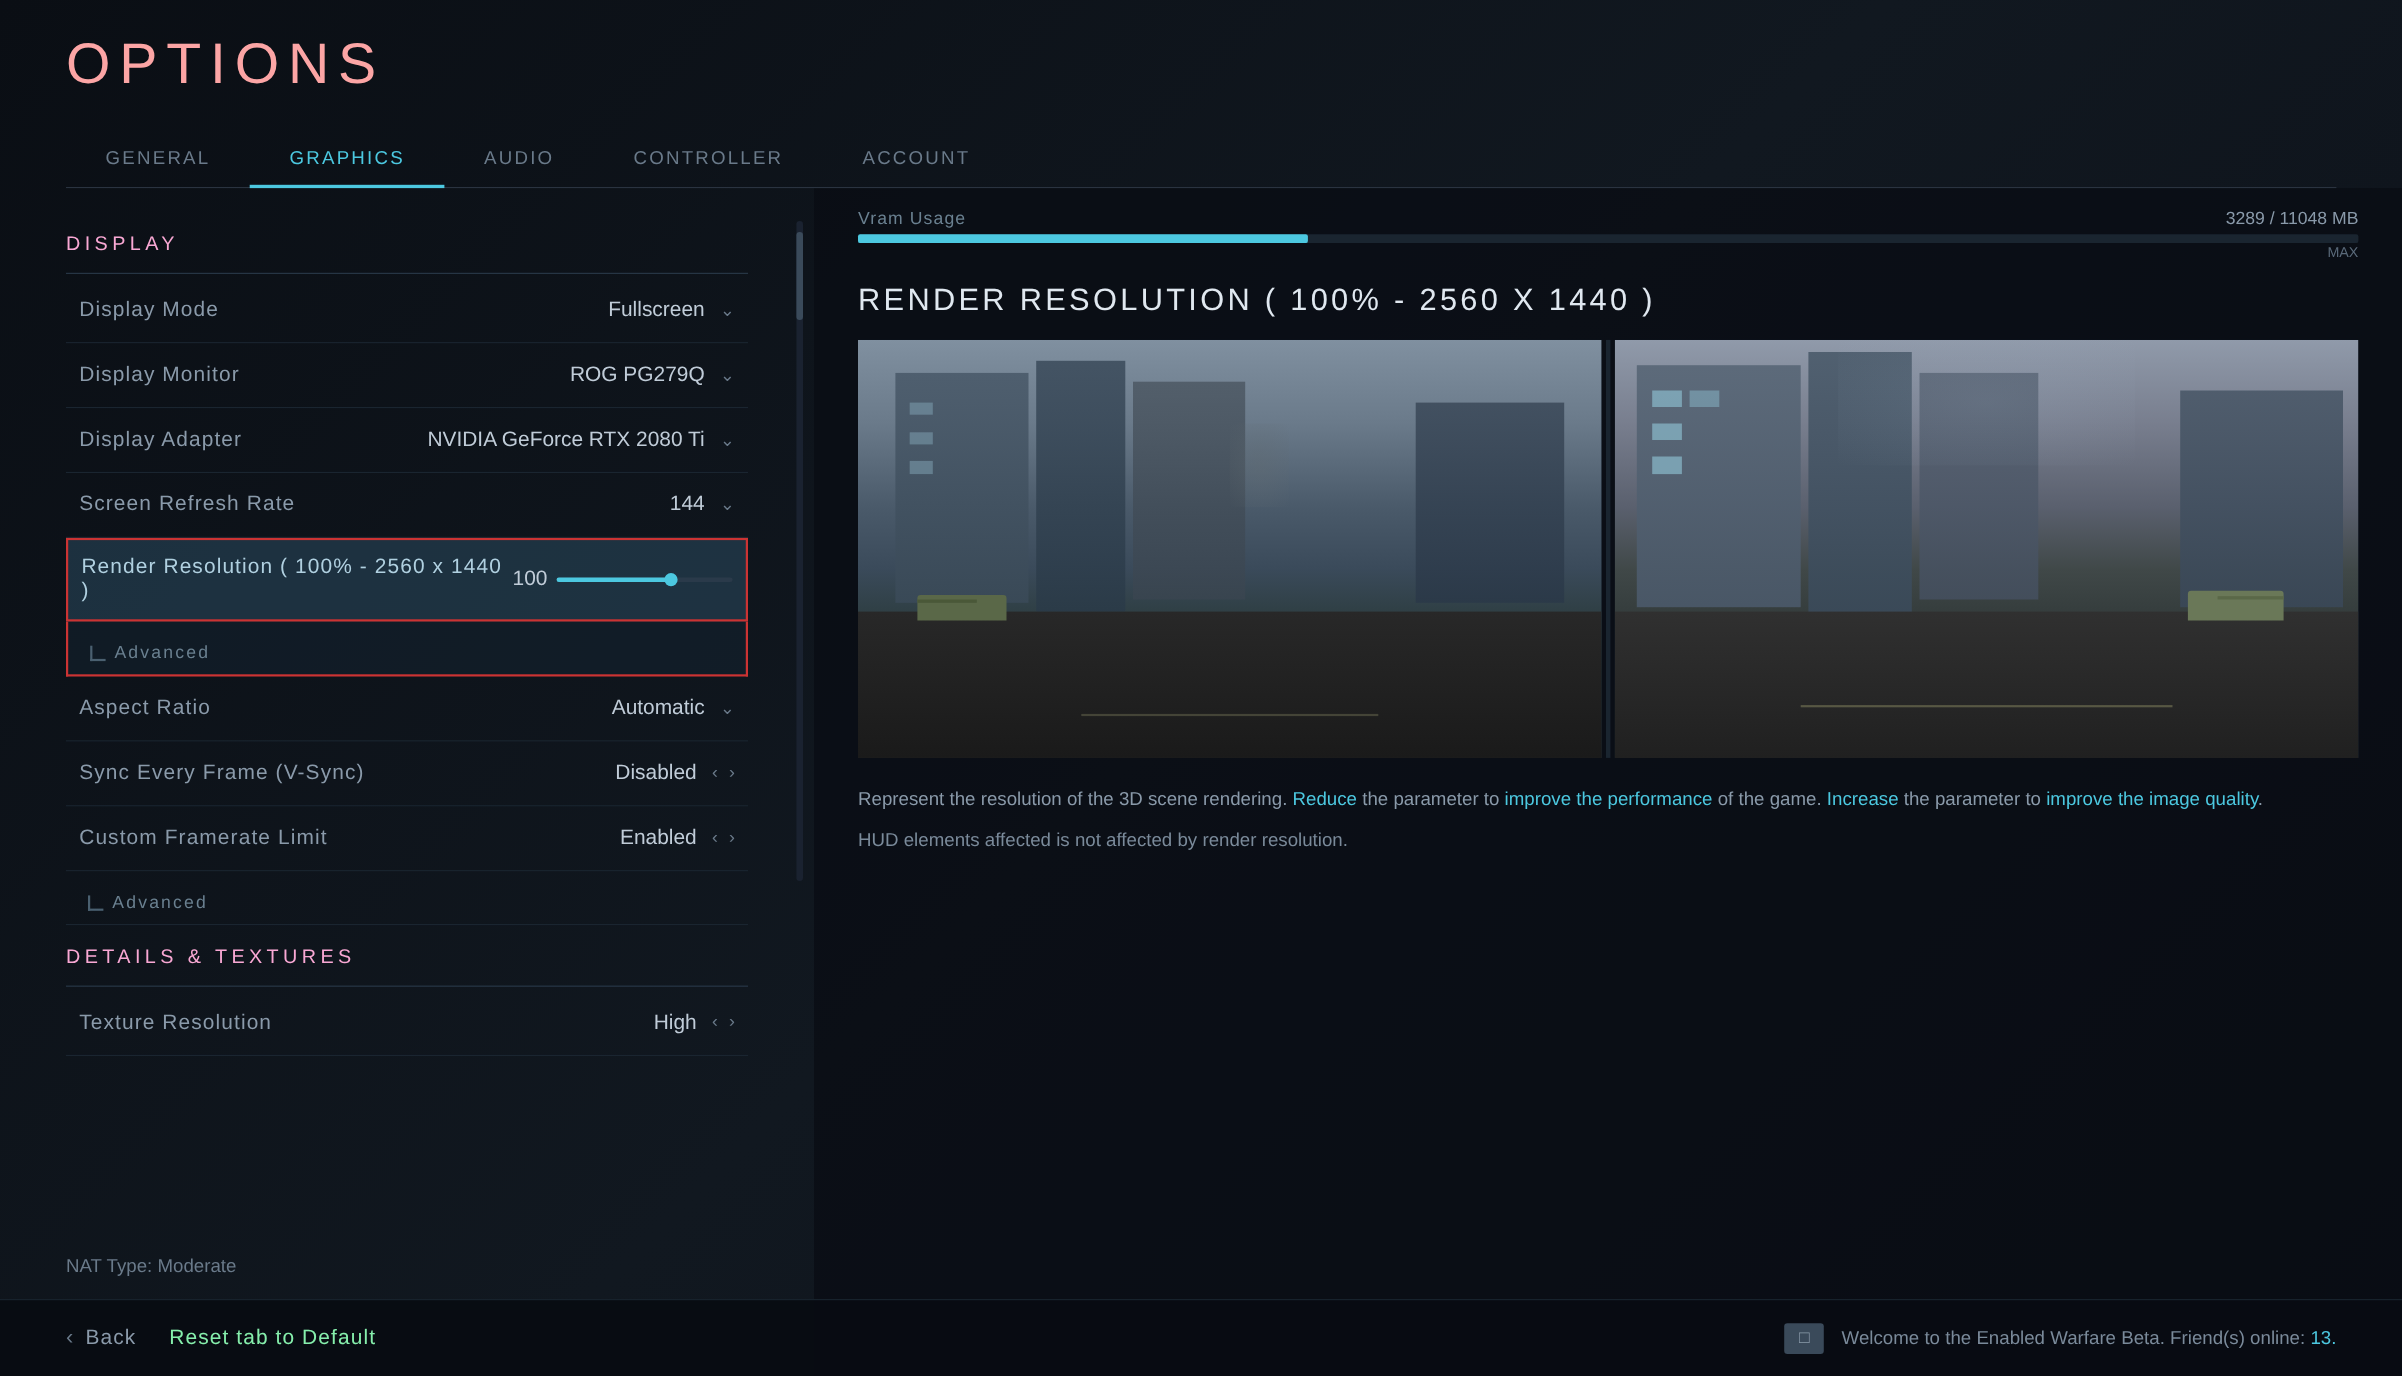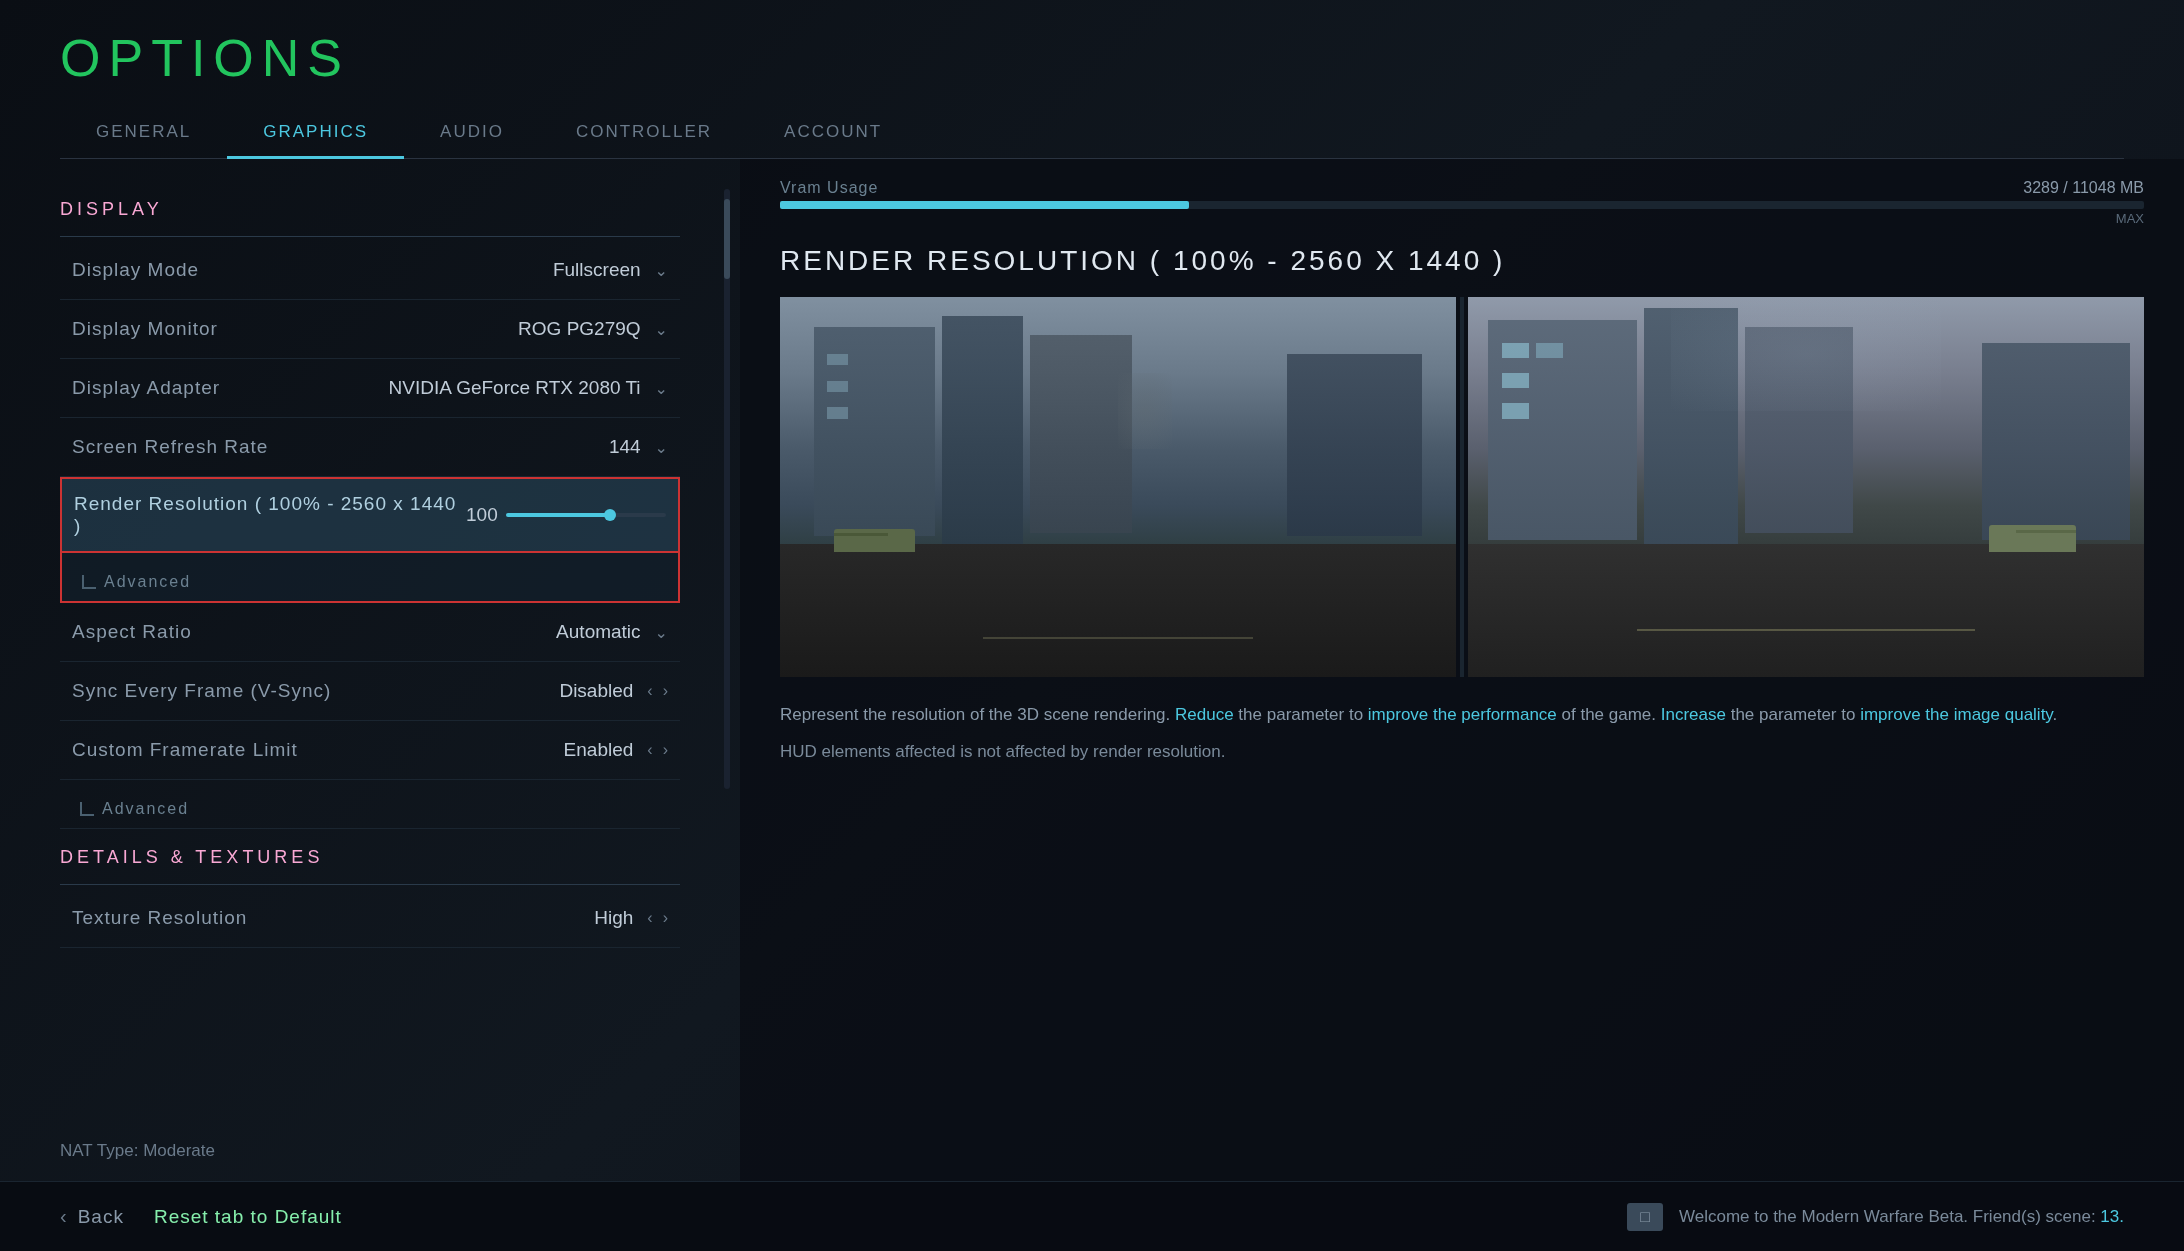--- a/index.html
+++ b/index.html
@@ -21,23 +21,23 @@
     
     .header {
       position: relative;
       padding: 28px 60px 0;
       z-index: 10;
     }
     .page-title {
       font-size: 52px;
       font-weight: 300;
       letter-spacing: 8px;
-      color: #22c55e;
+      color: #fca5a5;
       text-transform: uppercase;
-      margin-bottom: 20px;
+      margin-bottom: 32px;
     }
     .tabs {
       display: flex;
       gap: 0;
       border-bottom: 1px solid #2a3340;
     }
     .tab {
       padding: 14px 36px;
       font-size: 17px;
       letter-spacing: 2px;
@@ -583,16 +583,16 @@
       <span class="back-arrow">‹</span>
       <span>Back</span>
     </div>
     <div class="reset-btn">Reset tab to Default</div>
   </div>
   <div class="bottom-right">
     <div class="chat-icon-box">
       <span style="font-size:16px; color:#8a9aaa;">□</span>
     </div>
     <span class="welcome-text">
-      <span>Welcome to the Modern Warfare Beta. Friend(s) scene: </span><span class="highlight-cyan">13.</span>
+      <span>Welcome to the Enabled Warfare Beta. Friend(s) online: </span><span class="highlight-cyan">13.</span>
     </span>
   </div>
 </div>
 
 </body></html>

